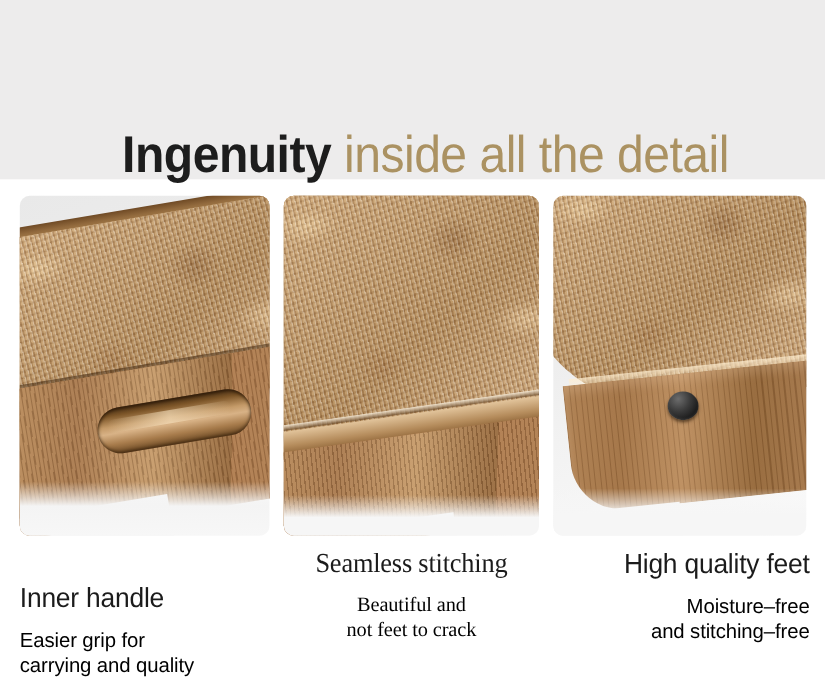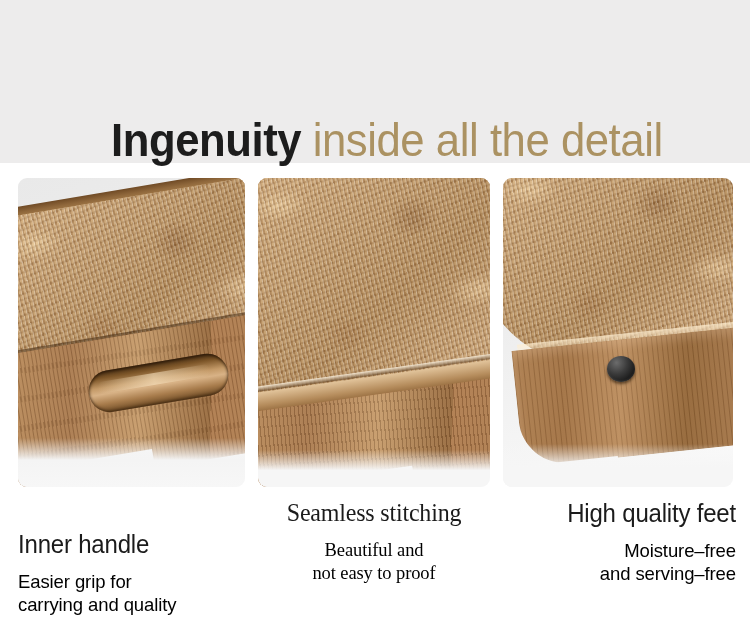--- a/index.html
+++ b/index.html
@@ -269,27 +269,27 @@
       <div class="cap-sub">
         <span>Easier grip for</span>
         <span>carrying and quality</span>
       </div>
     </div>
 
     <div class="caption c2">
       <div class="cap-title">Seamless stitching</div>
       <div class="cap-sub">
         <span>Beautiful and</span>
-        <span>not easy to proof</span>
+        <span>not feet to crack</span>
       </div>
     </div>
 
     <div class="caption c3">
       <div class="cap-title">High quality feet</div>
       <div class="cap-sub">
         <span>Moisture–free</span>
-        <span>and serving–free</span>
+        <span>and stitching–free</span>
       </div>
     </div>
 
   </div>
 
 </div>
 
 </body></html>

